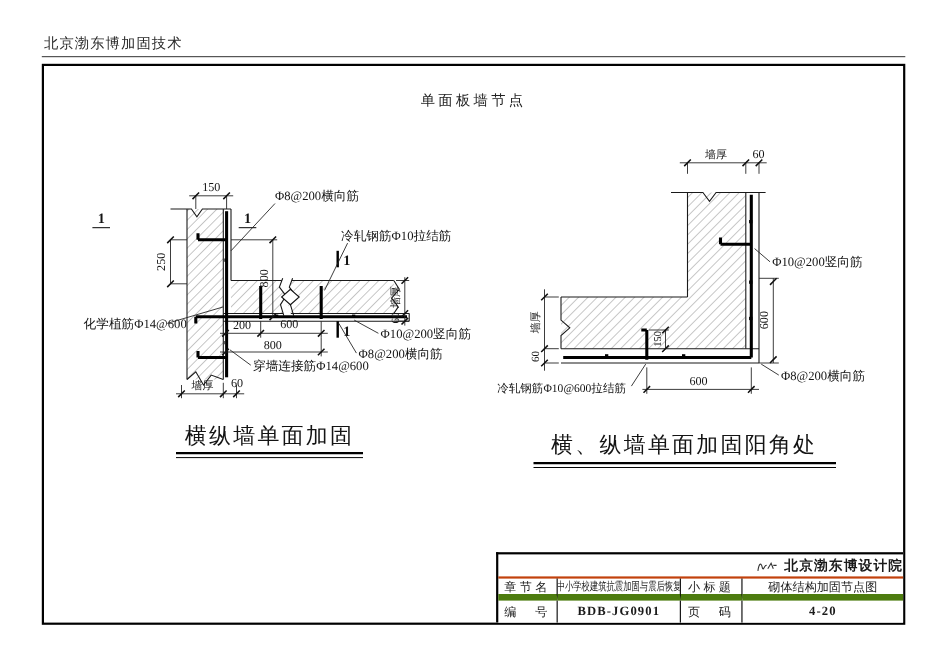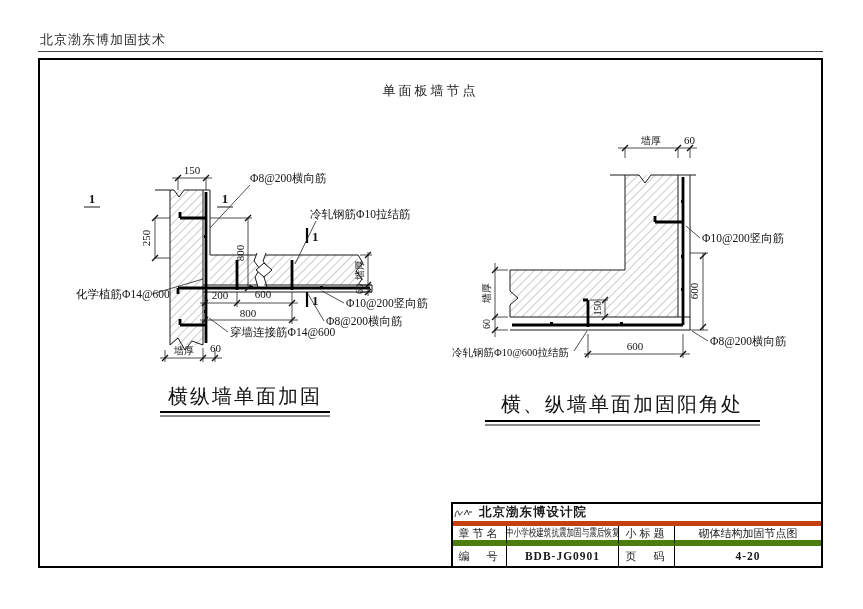--- a/index.html
+++ b/index.html
@@ -22,22 +22,22 @@
   .outl{stroke:#1a1a1a;stroke-width:1;fill:none;}
   .bar{stroke:#000;stroke-width:2.8;fill:none;}
   .bar2{stroke:#000;stroke-width:2.2;fill:none;}
   .dimln{stroke:#222;stroke-width:0.8;fill:none;}
   .tick{stroke:#111;stroke-width:1.4;fill:none;}
   .uline1{stroke:#000;stroke-width:2;}
   .uline2{stroke:#000;stroke-width:0.9;}
   
   .tblock{position:absolute;right:0;bottom:0;width:368px;height:62px;border-top:2px solid #000;
           border-left:2px solid #000;background:#fff;display:flex;flex-direction:column;font-size:11px;}
-  .tb-company{height:20px;display:flex;align-items:center;justify-content:flex-start;gap:6px;
-              border-bottom:5px solid #c2410c;font-size:12.5px;font-weight:bold;letter-spacing:1px;}
+  .tb-company{height:20px;display:flex;align-items:center;justify-content:flex-end;gap:6px;
+              border-bottom:2px solid #c2410c;font-size:12.5px;font-weight:bold;letter-spacing:1px;}
   .tb-grid{flex:1;display:grid;grid-template-columns:54px 112px 56px 1fr;grid-template-rows:20px 20px;}
   .tb-cell{display:flex;align-items:center;justify-content:center;border-bottom:6px solid #4d7c0f;
            border-right:1px solid #000;overflow:hidden;white-space:nowrap;}
   .tb-cell:nth-child(4n){border-right:none;}
   .tb-cell.last-row{border-bottom:none;}
   .tb-h{letter-spacing:3px;}
   .squeeze{transform:scaleX(0.72);font-size:10.5px;}
   .tb-num{font-size:11.5px;letter-spacing:1px;font-weight:bold;}
 </style>
 </head>

